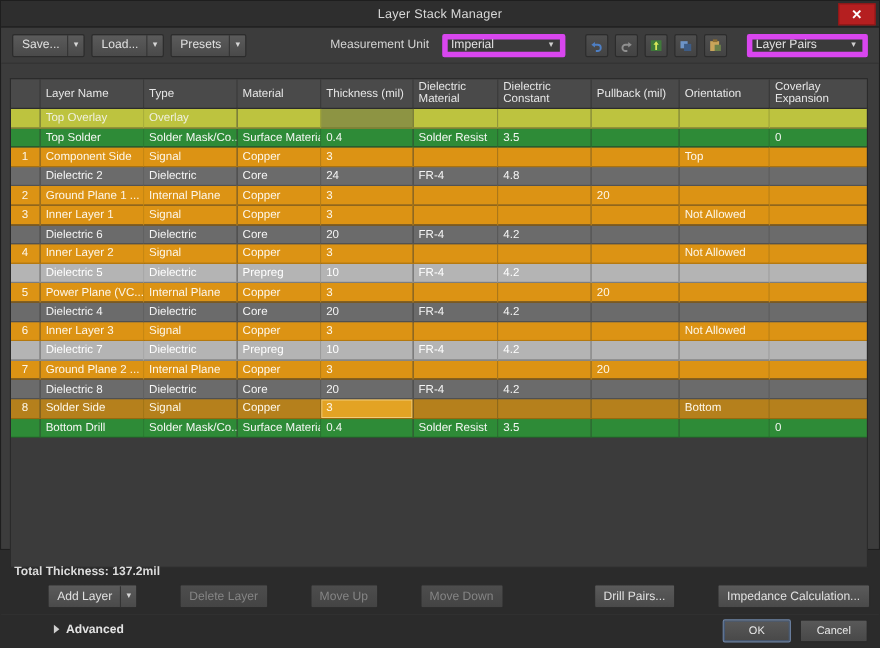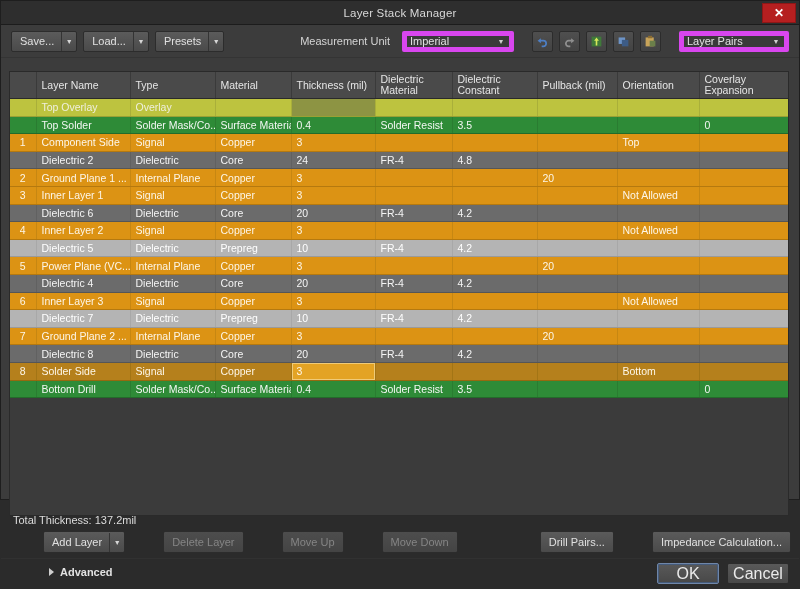--- a/index.html
+++ b/index.html
@@ -153,21 +153,21 @@
   tr.core td      { background: #6b6b6b; color:#f5f5f5; border-bottom-color:#565656; border-right-color:#616161;}
   tr.prepreg td   { background: #b4b4b4; color:#ffffff; border-bottom-color:#9a9a9a; border-right-color:#a8a8a8;}
   tr.signal-dim td{ background: #b5801c; color:#fdf6e8; border-bottom-color:#95690f; border-right-color:#a37515;}
   td.selected     { background: #e3a324 !important; box-shadow: inset 0 0 0 1px #f0cb78; }
 
   .filler { background: #3b3b3b; height: 100%; }
 
   
   .total {
     position: absolute; left: 12px; top: 513px;
-    font-size: 11px; color: #dcdcdc;
+    font-size: 11px; color: #dcdcdc; font-weight: bold;
   }
   .bottombar {
     position: absolute; left: 10px; top: 528px; width: 780px;
     height: 26px;
     display: flex; align-items: center; gap: 6px;
   }
   .bottombar .btn { height: 22px; font-size: 11px; margin-left: 32px; }
   .sep-line {
     position: absolute; left: 0; right: 0; top: 557px;
     border-top: 1px solid #313131;
@@ -187,21 +187,21 @@
   }
   .dlgbtns {
     position: absolute; right: 10px; top: 562px;
     display: flex; gap: 8px;
   }
   .dlgbtn {
     width: 62px; height: 21px;
     background: linear-gradient(#595959,#484848);
     border: 1px solid #2b2b2b;
     border-radius: 2px;
-    color: #eaeaea; font-size: 16px;
+    color: #eaeaea; font-size: 10px;
     display: flex; align-items: center; justify-content: center;
     cursor: pointer;
     text-align: right;
   }
   .dlgbtn.primary { border-color: #6f86a8; box-shadow: 0 0 0 1px #445a7a inset; }
 </style>
 </head>
 <body>
 
 <div id="app">

